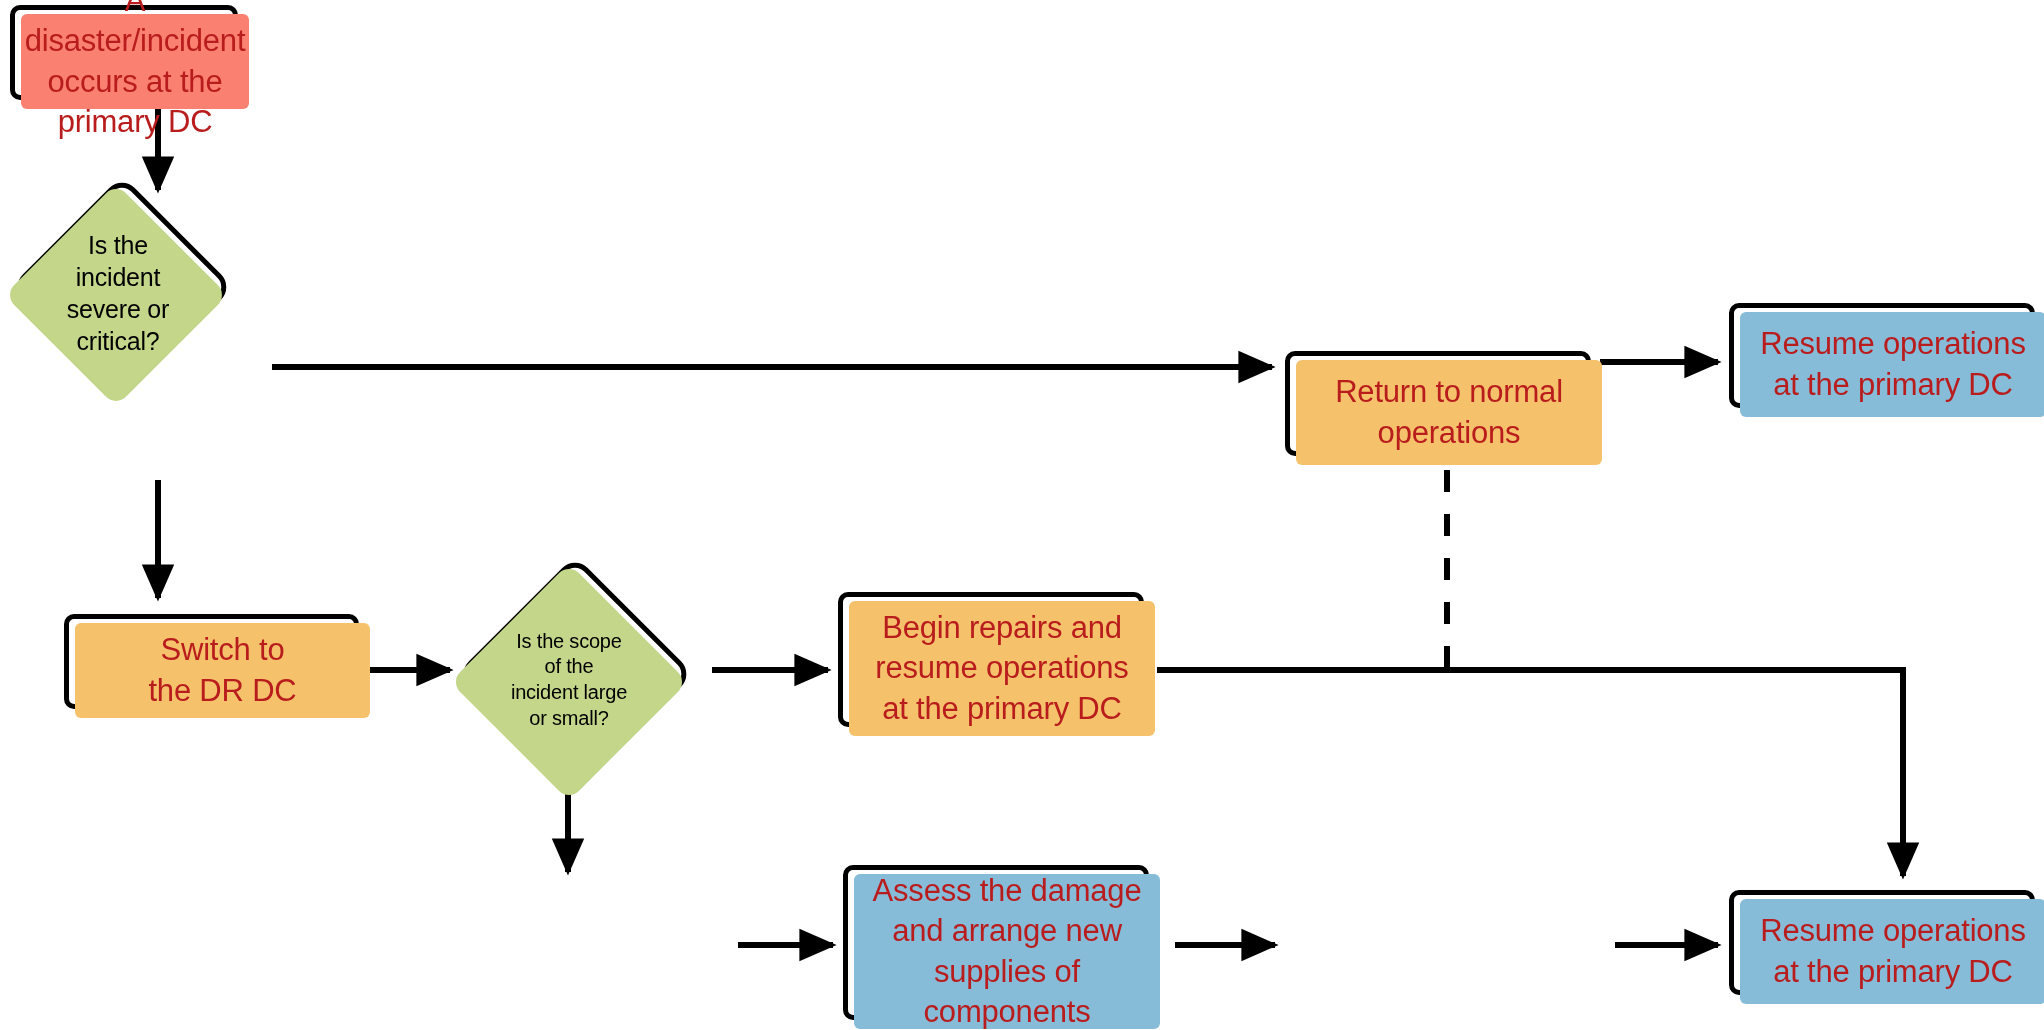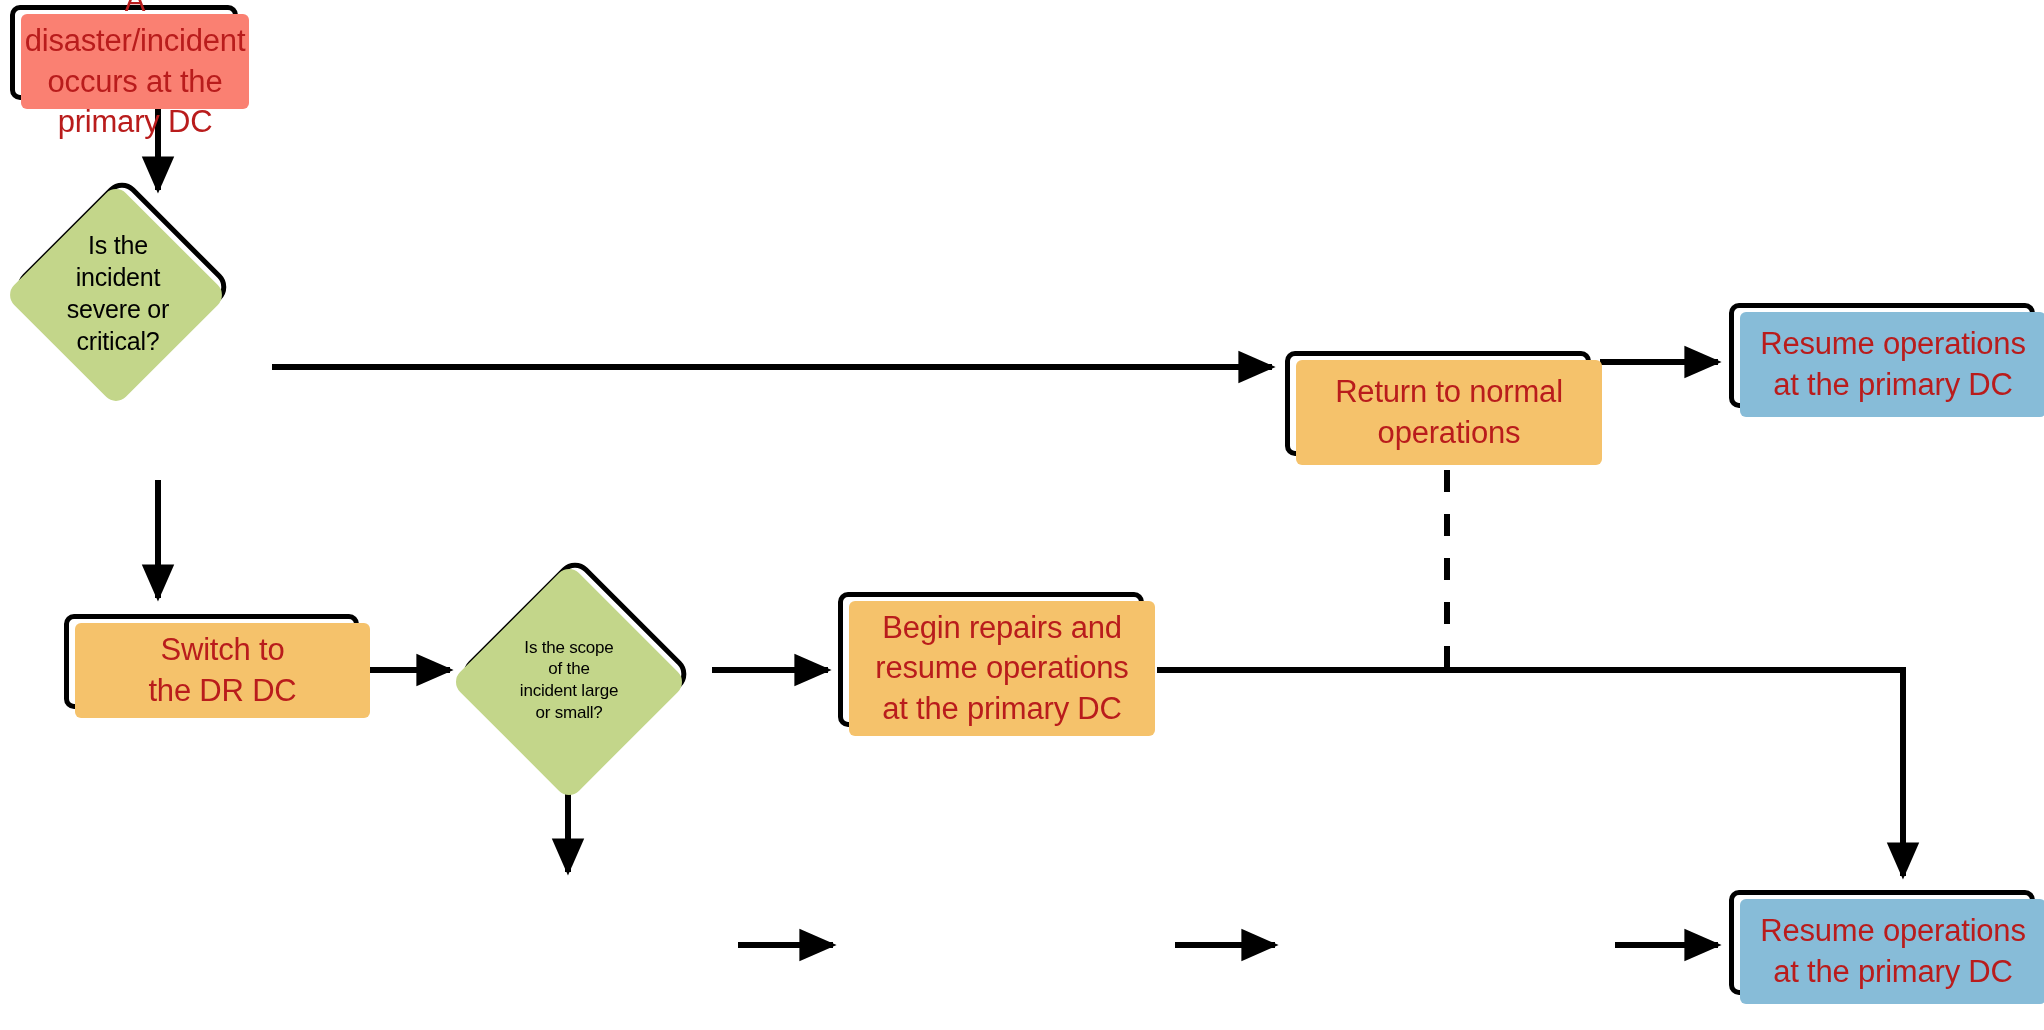--- a/index.html
+++ b/index.html
@@ -195,21 +195,21 @@
   <div class="node" style="left:24px; top:614px; width:295px; height:95px;margin-left:40px;">
     <div class="rect-outline"></div>
     <div class="rect-fill fill-orange"></div>
     <div class="rect-label">Switch to
 the DR DC</div>
   </div>
 
   <div class="node" style="left:491px; top:590px; width:168px; height:168px;">
     <div class="diamond-outline"></div>
     <div class="diamond-fill fill-green"></div>
-    <div class="diamond-label" style="font-size:17px; width:168px; left:-6px;">Is the scope
+    <div class="diamond-label" style="font-size:20px; width:168px; left:-6px;">Is the scope
 of the
 incident large
 or small?</div>
   </div>
 
   <div class="node" style="left:838px; top:592px; width:306px; height:135px;text-decoration:underline;">
     <div class="rect-outline"></div>
     <div class="rect-fill fill-orange"></div>
     <div class="rect-label">Begin repairs and
 resume operations
@@ -224,20 +224,28 @@
   </div>
 
   <div class="node" style="left:1729px; top:303px; width:306px; height:105px;">
     <div class="rect-outline"></div>
     <div class="rect-fill fill-blue"></div>
     <div class="rect-label">Resume operations
 at the primary DC</div>
   </div>
 
 
+  <div class="node" style="left:843px; top:865px; width:306px; height:155px;">
+    <div class="rect-outline"></div>
+    <div class="rect-fill fill-blue"></div>
+    <div class="rect-label">Assess the damage
+and arrange new
+supplies of
+components</div>
+  </div>
 
 
   <div class="node" style="left:1729px; top:890px; width:306px; height:105px;">
     <div class="rect-outline"></div>
     <div class="rect-fill fill-blue"></div>
     <div class="rect-label">Resume operations
 at the primary DC</div>
   </div>
 
 </div>

